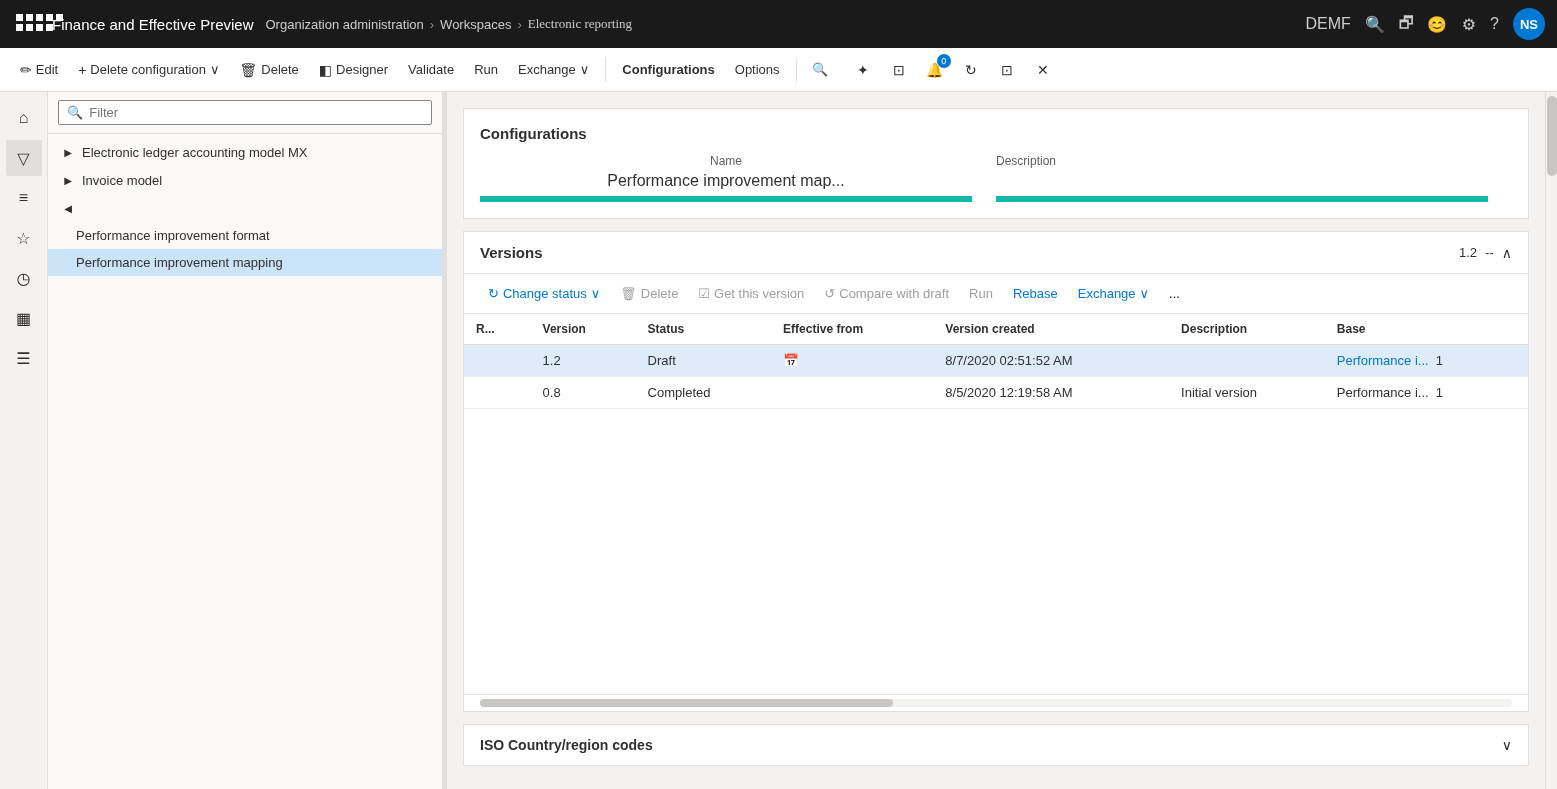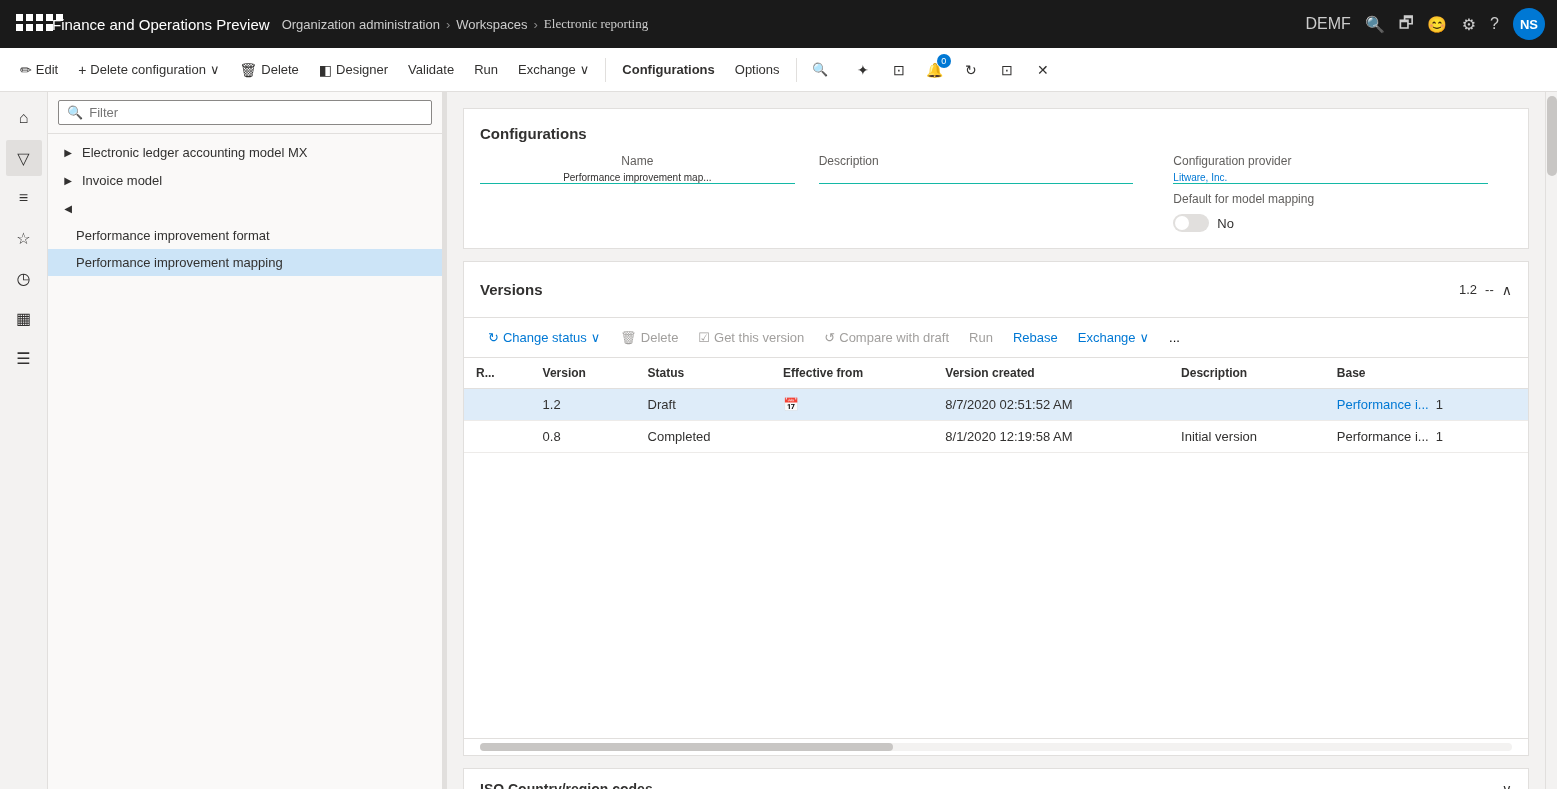--- a/index.html
+++ b/index.html
@@ -113,38 +113,38 @@
     
     .config-panel {
       background: white;
       border: 1px solid #e1dfdd;
       padding: 16px;
     }
     .config-panel-title { font-size: 15px; font-weight: 600; color: #323130; margin-bottom: 12px; }
     .config-fields { display: flex; gap: 0; }
     .config-field { flex: 1; padding-right: 24px; }
     .config-field-label { font-size: 12px; color: #605e5c; margin-bottom: 4px; }
-    .config-field-value { font-size: 10px; color: #323130; border-bottom: 1px solid #14b8a6; }
+    .config-field-value { font-size: 16px; color: #323130; border-bottom: 6px solid #14b8a6; padding-bottom: 6px; }
     .config-field-value.link { color: #0078d4; cursor: pointer; }
     .config-provider-section { border-left: 3px solid #e1dfdd; padding-left: 16px; }
     .toggle-row { display: flex; align-items: center; gap: 8px; margin-top: 8px; }
     .toggle {
       width: 36px; height: 18px; background: #e1dfdd; border-radius: 9px;
       position: relative; cursor: pointer;
     }
     .toggle-knob { width: 14px; height: 14px; background: white; border-radius: 50%; position: absolute; top: 2px; left: 2px; }
     .toggle-label { font-size: 13px; color: #323130; }
 
     
     .versions-panel {
       background: white;
       border: 1px solid #e1dfdd;
     }
     .versions-header {
-      display: flex; align-items: center; padding: 19px 16px;
+      display: flex; align-items: center; padding: 12px 16px;
       border-bottom: 1px solid #e1dfdd;
     }
     .versions-title { font-size: 15px; font-weight: 600; color: #323130; flex: 1; }
     .versions-meta { font-size: 13px; color: #323130; margin-right: 8px; }
     .versions-collapse { cursor: pointer; color: #323130; font-size: 14px; }
 
     
     .versions-toolbar {
       display: flex; align-items: center; padding: 8px 16px; gap: 4px;
       border-bottom: 1px solid #e1dfdd;
@@ -215,21 +215,21 @@
     <span></span>
       <span></span>
       <span></span>
     <span></span>
       <span></span>
       <span></span>
     <span></span>
       <span></span>
       <span></span>
   </div>
-  <span class="title-bar-title">Finance and Operations Preview</span>
+  <span class="title-bar-title">Finance and Effective Preview</span>
   <div class="title-bar-breadcrumb">
     <span style="cursor:pointer;color:#ccc;">Organization administration</span>
     <span class="sep">›</span>
     <span style="cursor:pointer;color:#ccc;">Workspaces</span>
     <span class="sep">›</span>
     <span style="cursor:pointer;color:#ccc;font-family:Liberation Serif, serif;">Electronic reporting</span>
   </div>
   <div class="title-bar-right">
     <span class="title-bar-env">DEMF</span>
     <span class="title-bar-icon">🔍</span>
@@ -340,33 +340,20 @@
     <div class="config-panel">
       <div class="config-panel-title">Configurations</div>
       <div class="config-fields">
         <div class="config-field" style="flex:2;text-align:center;">
           <div class="config-field-label">Name</div>
           <div class="config-field-value">Performance improvement map...</div>
         </div>
         <div class="config-field" style="flex:2;">
           <div class="config-field-label">Description</div>
           <div class="config-field-value">&nbsp;</div>
-        </div>
-        <div class="config-field config-provider-section" style="flex:2; border-left:none;">
-          <div class="config-field-label">Configuration provider</div>
-          <div class="config-field-value link">Litware, Inc.</div>
-          <div class="toggle-row">
-            <div class="config-field-label" style="margin-bottom:0;">Default for model mapping</div>
-          </div>
-          <div class="toggle-row">
-            <div class="toggle">
-              <div class="toggle-knob"></div>
-            </div>
-            <span class="toggle-label">No</span>
-          </div>
         </div>
       </div>
     </div>
 
     <div class="versions-panel">
       <div class="versions-header">
         <span class="versions-title">Versions</span>
         <span class="versions-meta">1.2</span>
         <span class="versions-meta">--</span>
         <span class="versions-collapse">∧</span>
@@ -429,21 +416,21 @@
               <td>
                 <span class="link-cell">Performance i...</span>
                 &nbsp;<span>1</span>
               </td>
             </tr>
             <tr>
               <td></td>
               <td>0.8</td>
               <td>Completed</td>
               <td></td>
-              <td>8/1/2020 12:19:58 AM</td>
+              <td>8/5/2020 12:19:58 AM</td>
               <td>Initial version</td>
               <td>
                 <span>Performance i...</span>
                 &nbsp;<span>1</span>
               </td>
             </tr>
           </tbody>
         </table>
       </div>
       <div class="h-scroll-area">

